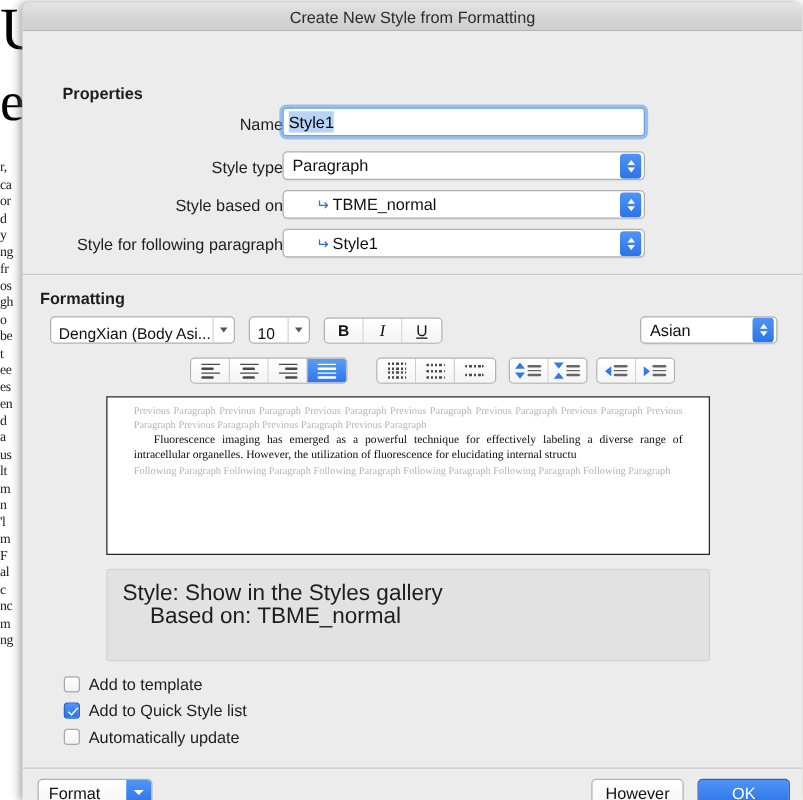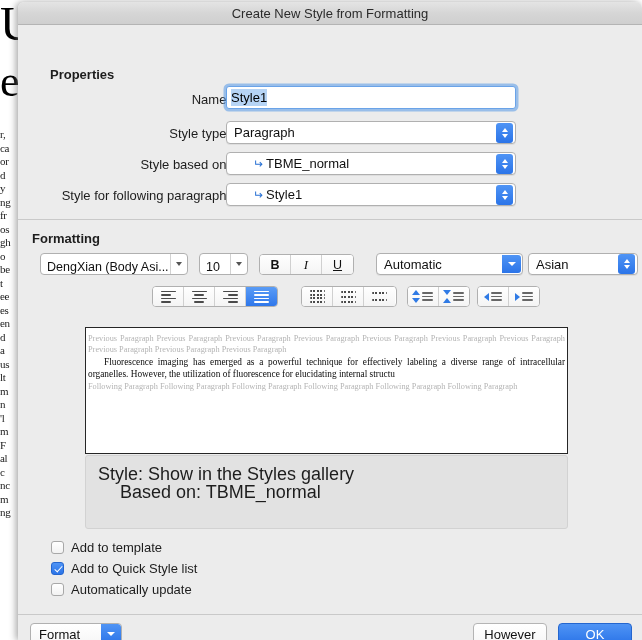--- a/index.html
+++ b/index.html
@@ -264,22 +264,21 @@
   .ico-arrlines .lns { display: flex; flex-direction: column; gap: 2px; width: 11px; }
   .ico-arrlines .lns span { display:block; height: 1.5px; background: #676767; border-radius:1px; }
 
   
   #preview {
     position: absolute;
     background: #ffffff;
     border: 1px solid #262626;
     box-sizing: border-box;
     overflow: hidden;
-    padding: 5px 2px;
-    margin-top: 10px;
+    padding: 5px 21px;
   }
   #preview .pv-ghost {
     font-family: "Liberation Serif", serif;
     font-size: 8.3px;
     line-height: 11px;
     color: #b4b4b4;
     text-align: justify;
   }
   #preview .pv-main {
     font-family: "Liberation Serif", serif;
@@ -472,28 +471,22 @@
         <span style="font-weight:bold; font-size:12.5px; color:#111;">B</span>
       </div>
       <div class="sbtn" style="width:31px;">
         <span style="font-style:italic; font-family:'Liberation Serif',serif; font-size:13px; color:#111;">I</span>
       </div>
       <div class="sbtn" style="width:31px;">
         <span style="text-decoration:underline; font-size:12.5px; color:#111;">U</span>
       </div>
     </div>
 
-    <div class="popup" style="left:358px; top:228px; width:147px; height:22px;">
-      <span class="ptxt">Automatic</span>
-      <span class="pulldown-arrow">
-          <i class="chev"></i>
-        </span>
-    </div>
-
-    <div class="popup" style="left:510px; top:228px; width:110px; height:22px;">
+
+    <div class="popup" style="left:494px; top:228px; width:110px; height:22px;">
       <span class="ptxt">Asian</span>
       <span class="stepper">
         <i class="chev up"></i>
           <i class="chev down"></i>
       </span>
     </div>
 
     <div class="seg" style="left:134px; top:261px; width:126px;">
       <div class="sbtn">
         <span class="ico-lines">

